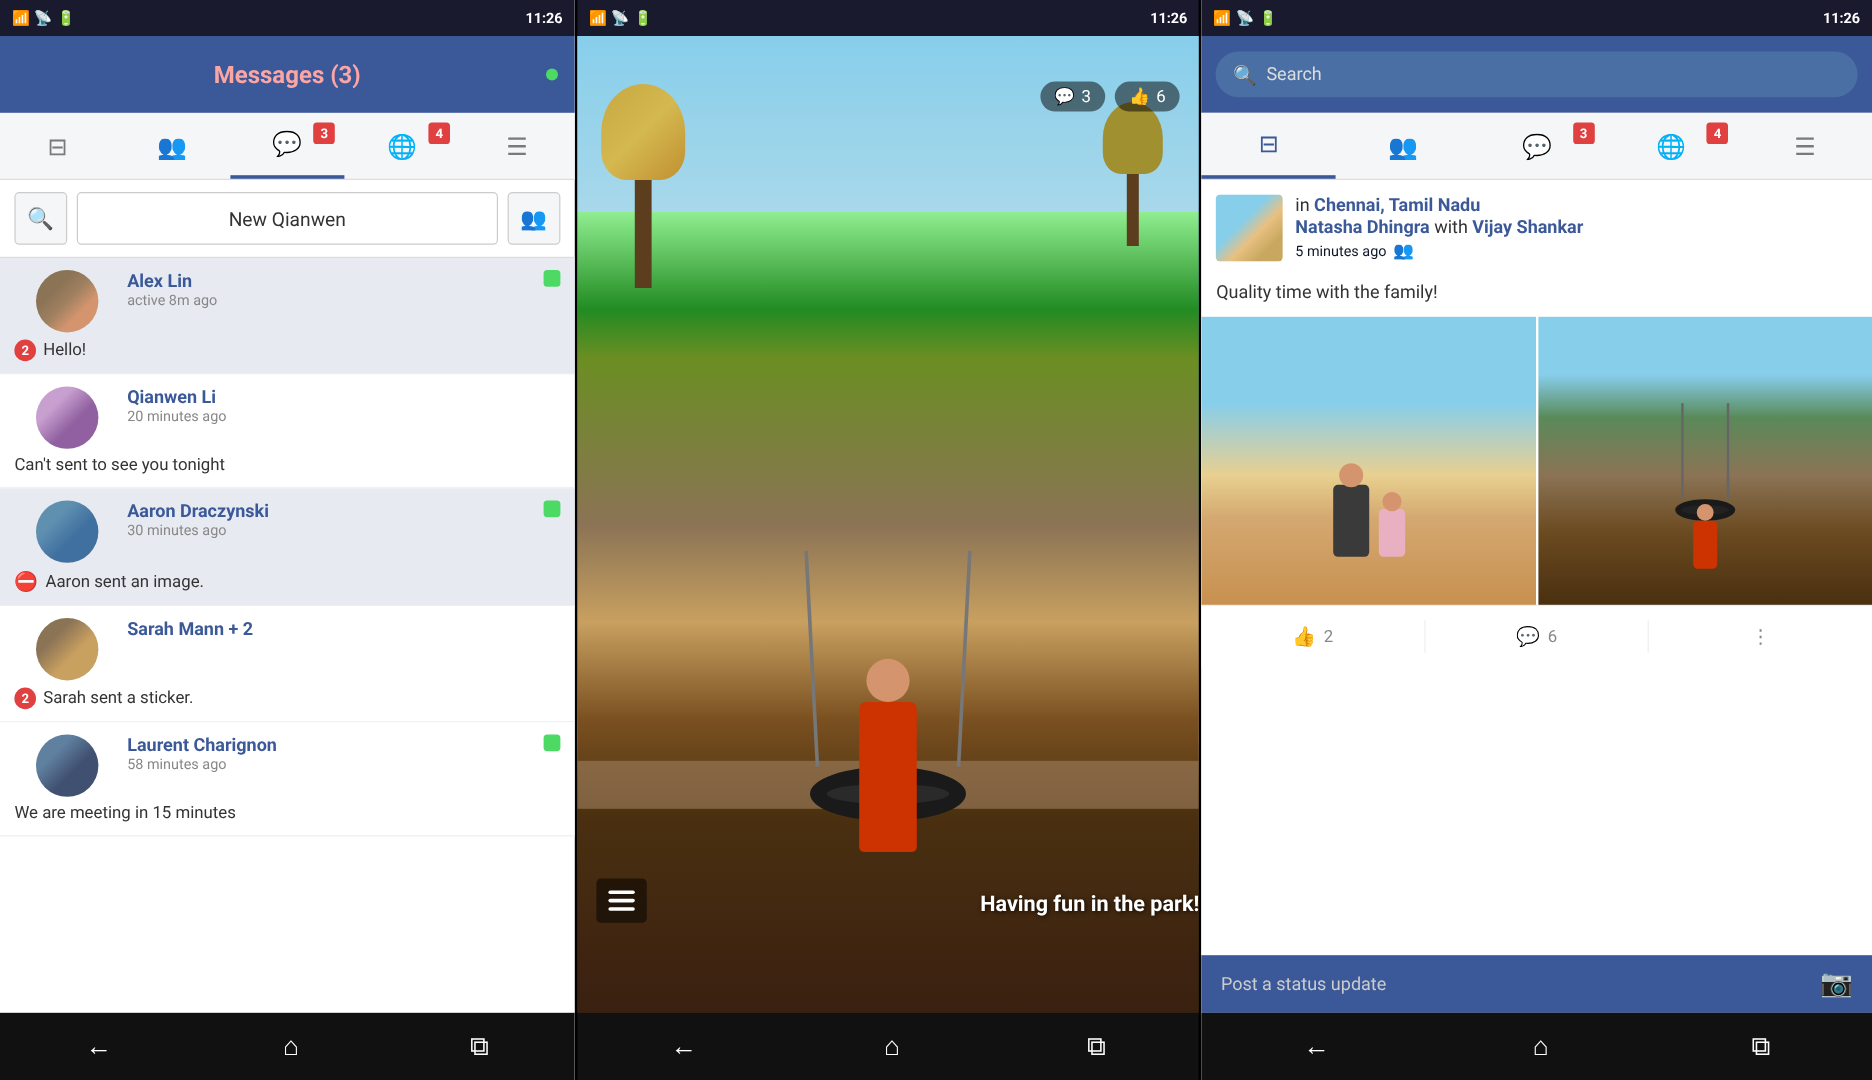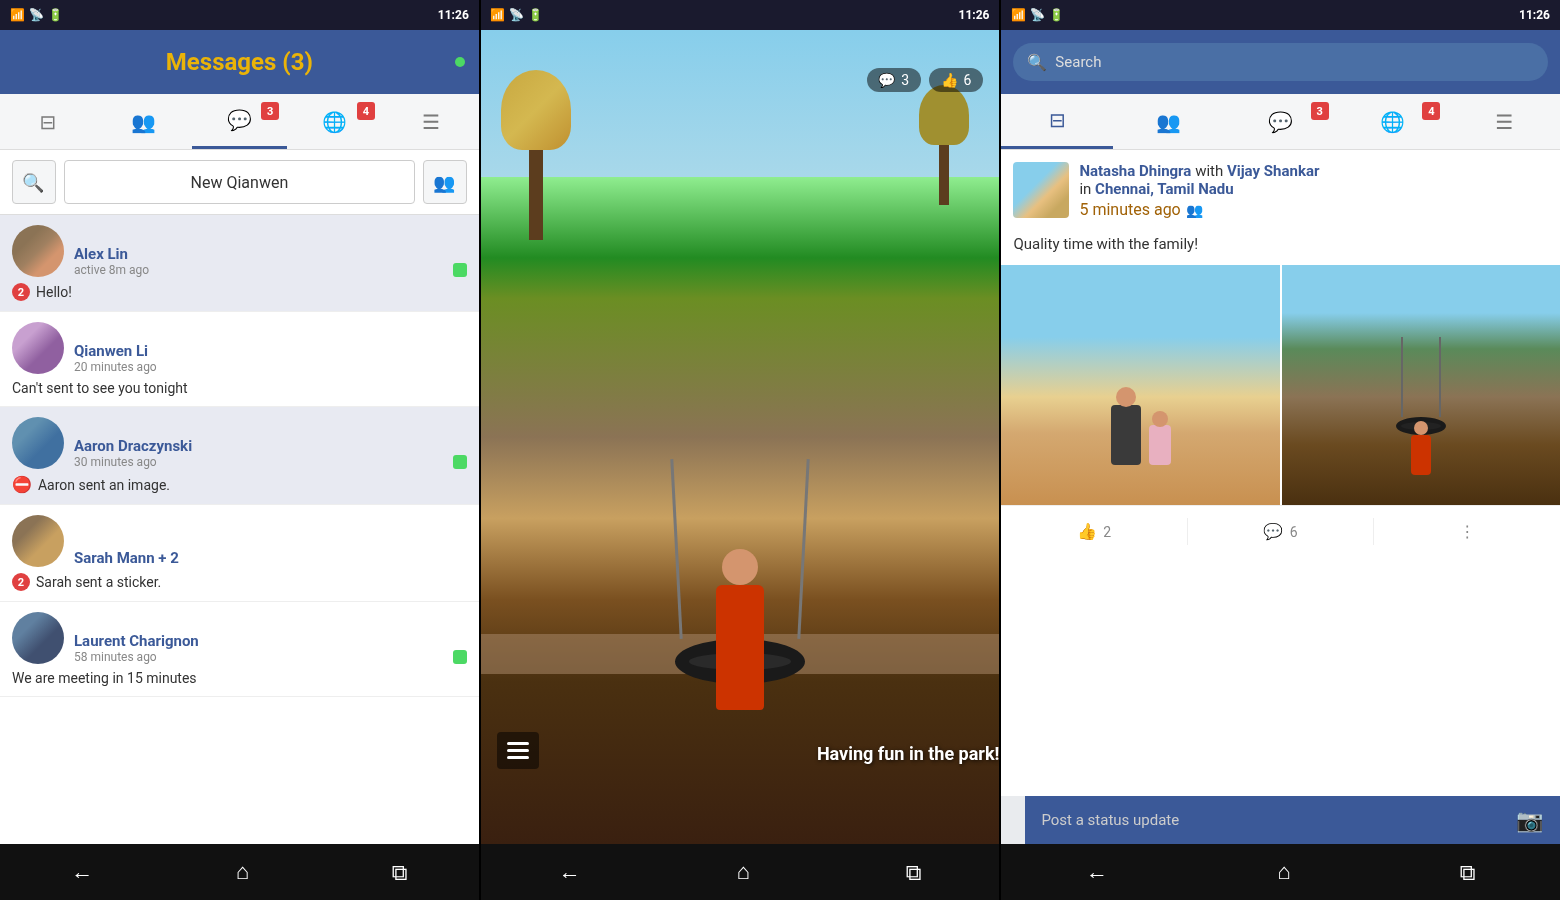--- a/index.html
+++ b/index.html
@@ -47,22 +47,22 @@
     .messages-header {
       background: #3b5998;
       height: 64px;
       display: flex;
       align-items: center;
       justify-content: center;
       position: relative;
       flex-shrink: 0;
     }
     .messages-header-title {
-      color: #eab308;
-      font-size: 24px;
+      color: #fca5a5;
+      font-size: 20px;
       font-weight: bold;
     }
     .header-dot {
       width: 10px;
       height: 10px;
       background: #4cd964;
       border-radius: 50%;
       position: absolute;
       right: 14px;
       top: 50%;
@@ -172,23 +172,23 @@
       display: flex;
       flex-direction: column;
       border-bottom: 1px solid #eee;
       background: #fff;
     }
     .message-item.highlighted {
       background: #e8eaf2;
     }
     .message-item-row {
       display: flex;
-      align-items: flex-end;
-      padding: 10px 12px 4px 12px;
-      gap: 10px;
+      align-items: flex-start;
+      padding: 10px 12px 4px 30px;
+      gap: 24px;
     }
     .msg-avatar {
       width: 52px;
       height: 52px;
       border-radius: 50%;
       overflow: hidden;
       flex-shrink: 0;
       background: #ccc;
       display: flex;
       align-items: center;
@@ -390,21 +390,21 @@
       color: #333;
     }
     .post-author .name-link { color: #3b5998; font-weight: bold; }
     .post-author .preposition { color: #333; }
     .post-time-row {
       display: flex;
       align-items: center;
       gap: 6px;
       margin-top: 2px;
     }
-    .post-time { font-size: 16px; color: #a16207; }
+    .post-time { font-size: 12px; color: #0f172a; }
     .friends-icon { color: #888; font-size: 14px; }
     .post-text {
       padding: 4px 12px 12px 12px;
       font-size: 15px;
       color: #333;
     }
     .post-images {
       display: flex;
       gap: 2px;
       padding: 0;
@@ -529,21 +529,20 @@
     .action-icon { font-size: 16px; }
 
     
     .post-status-bar {
       height: 48px;
       background: #3b5998;
       display: flex;
       align-items: center;
       padding: 0 16px;
       flex-shrink: 0;
-      margin-left: 24px;
     }
     .status-placeholder {
       flex: 1;
       color: #ccc;
       font-size: 15px;
     }
     .camera-icon-btn {
       color: #fff;
       font-size: 22px;
       cursor: pointer;
@@ -824,27 +823,27 @@
   </div>
 
   <div class="post-card">
 
     <div class="post-header">
       <div class="post-avatar">
         <div class="post-avatar-img"></div>
       </div>
       <div class="post-meta">
         <div class="post-author">
+          <span class="preposition"> in </span>
+          <span class="name-link">Chennai, Tamil Nadu</span>
+        </div>
+        <div class="post-author">
           <span class="name-link">Natasha Dhingra</span>
           <span class="preposition"> with </span>
           <span class="name-link">Vijay Shankar</span>
-        </div>
-        <div class="post-author">
-          <span class="preposition"> in </span>
-          <span class="name-link">Chennai, Tamil Nadu</span>
         </div>
         <div class="post-time-row">
           <span class="post-time">5 minutes ago</span>
           <span class="friends-icon">👥</span>
         </div>
       </div>
     </div>
 
     <div class="post-text">Quality time with the family!</div>
 

